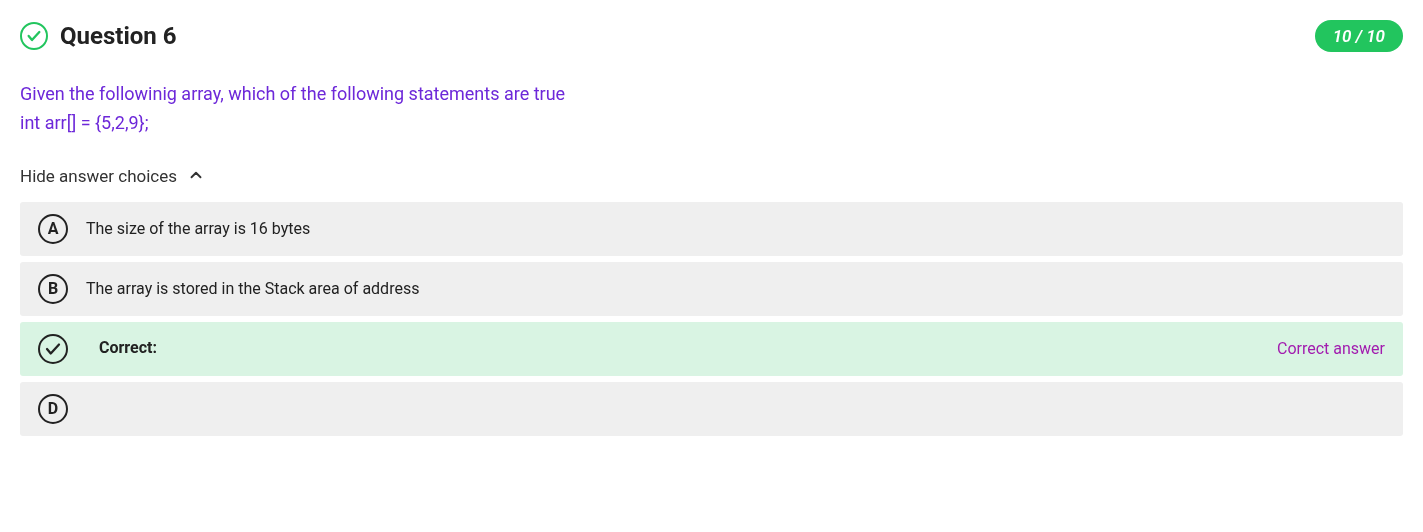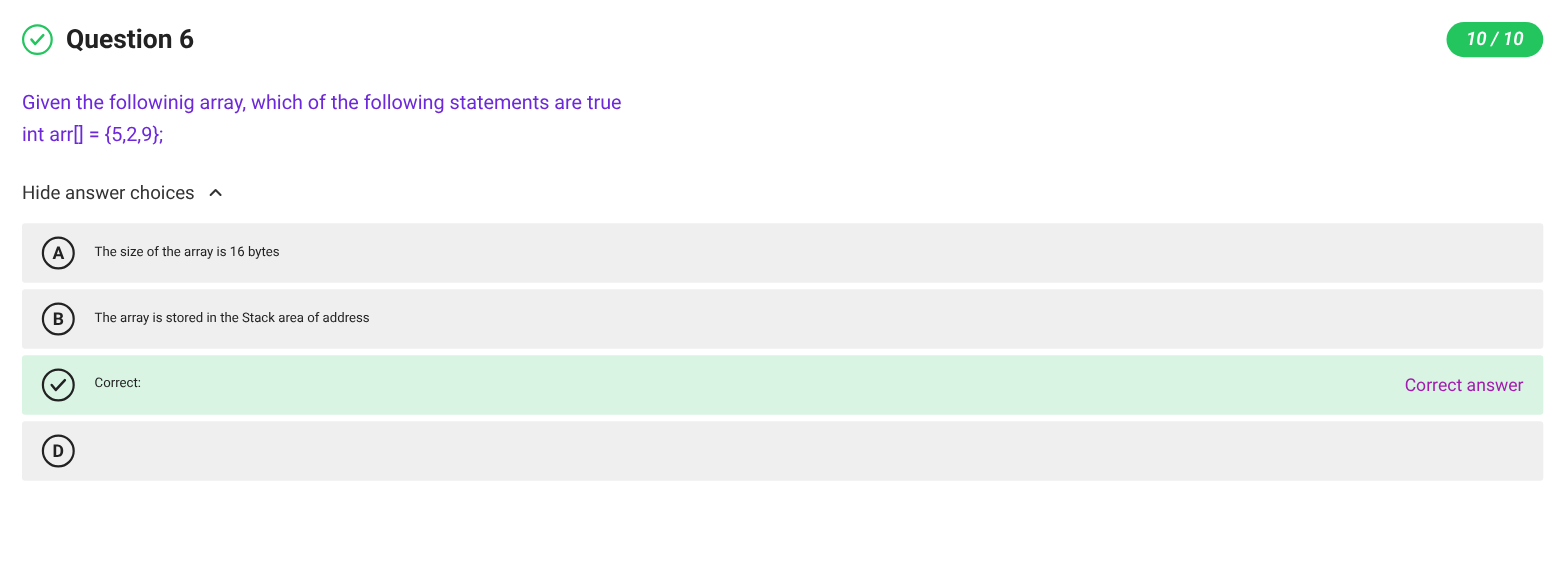--- a/index.html
+++ b/index.html
@@ -92,28 +92,29 @@
       border: 2.5px solid #222;
       border-radius: 50%;
       display: inline-flex;
       align-items: center;
       justify-content: center;
       flex-shrink: 0;
     }
     .choice-check svg { width: 18px; height: 18px; }
     .choice-body {
       flex: 1;
-      font-size: 12px;
+      font-size: 16px;
       color: #222;
       line-height: 1.45;
     }
     .choice-body .status-label {
-      font-weight: 400;
+      font-weight: 700;
       display: block;
       margin-bottom: 2px;
+      margin-left: 13px;
     }
     .choice-right-label {
       font-size: 16px;
       color: #a21caf;
       white-space: nowrap;
       padding-left: 12px;
     }
   </style>
 </head>
 <body>

